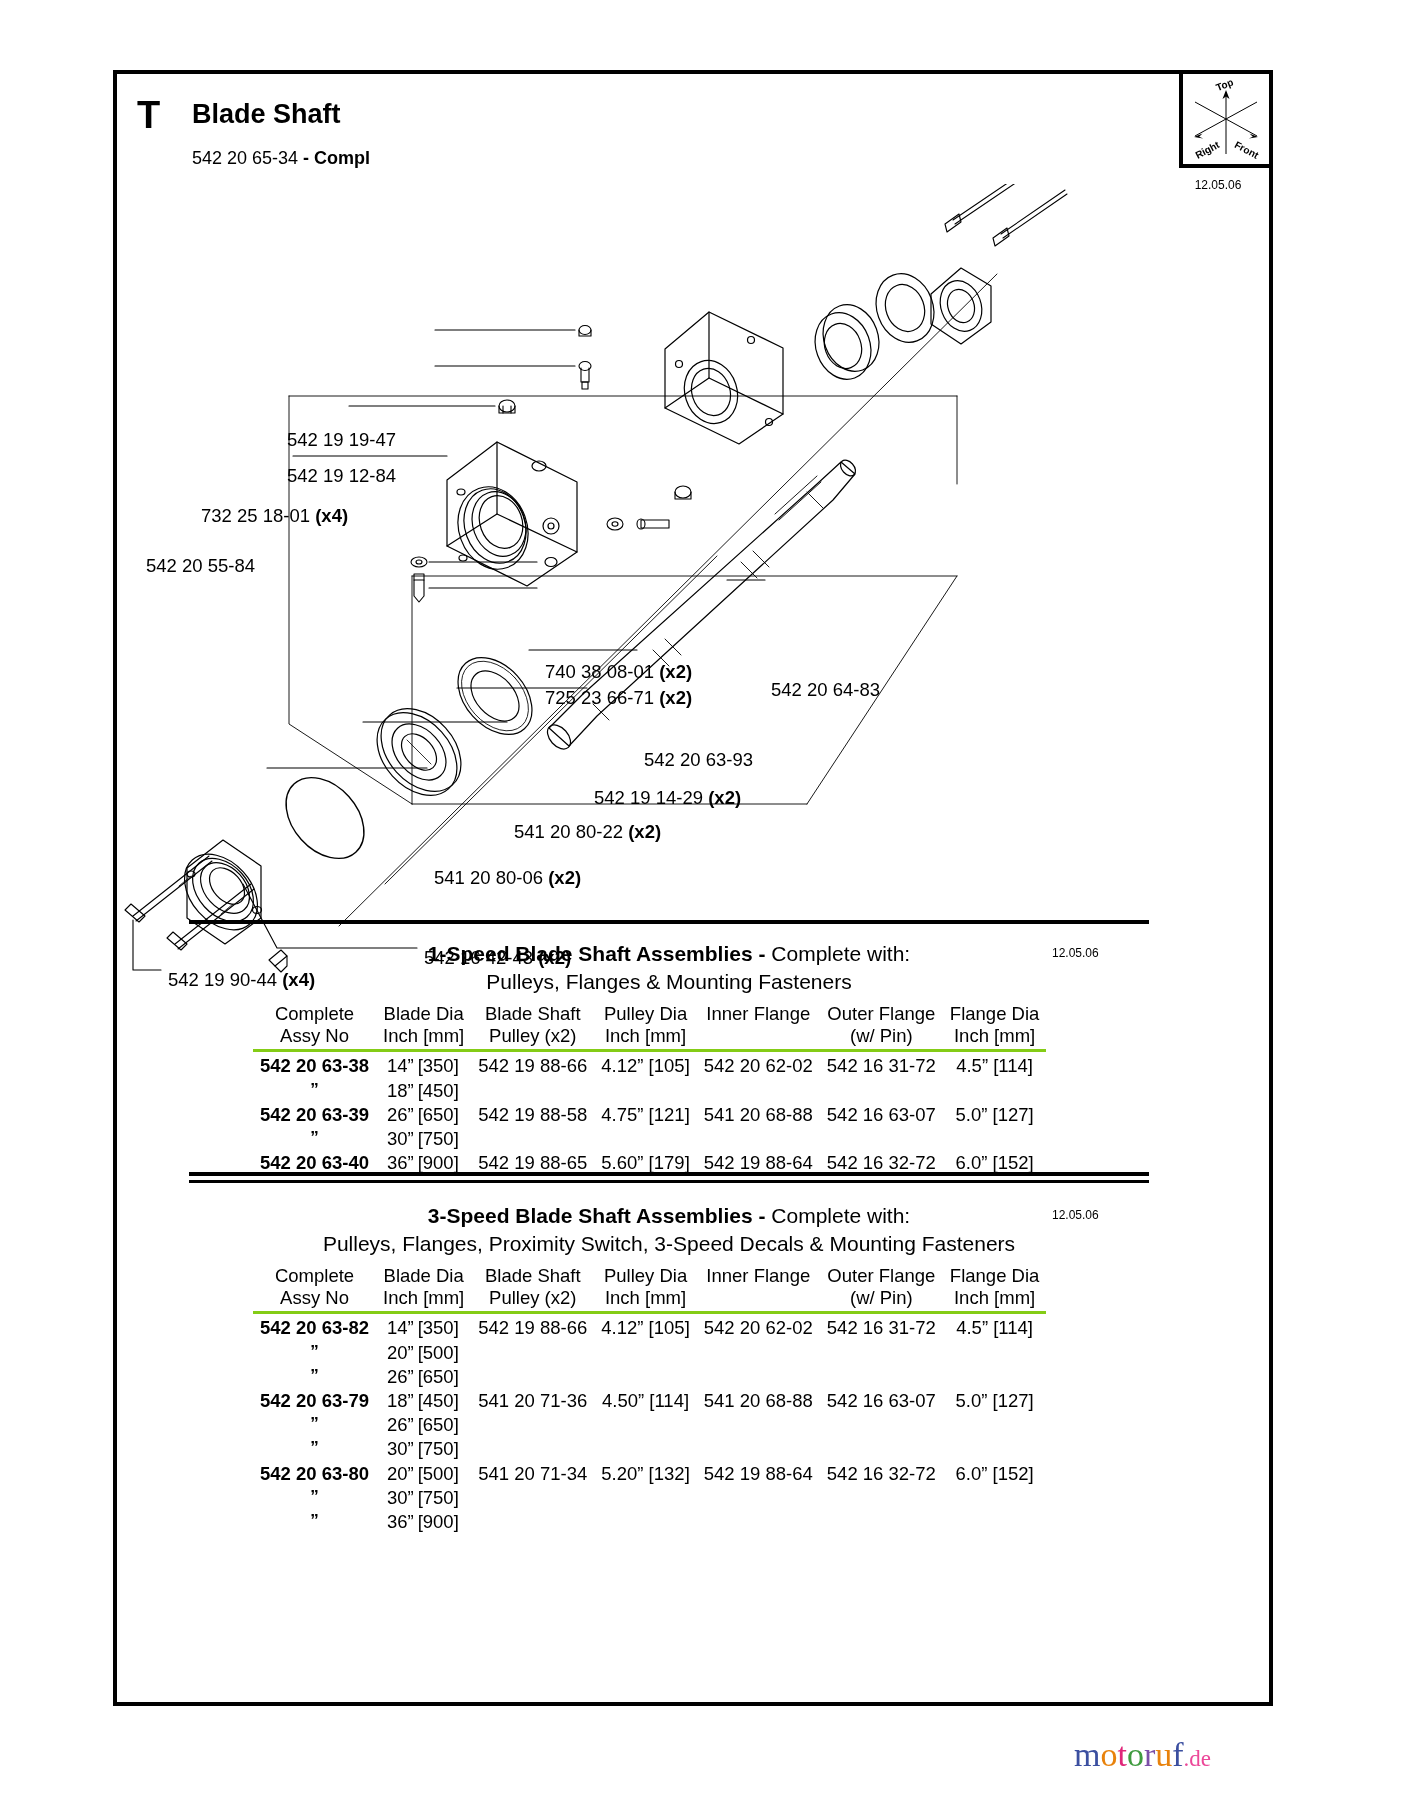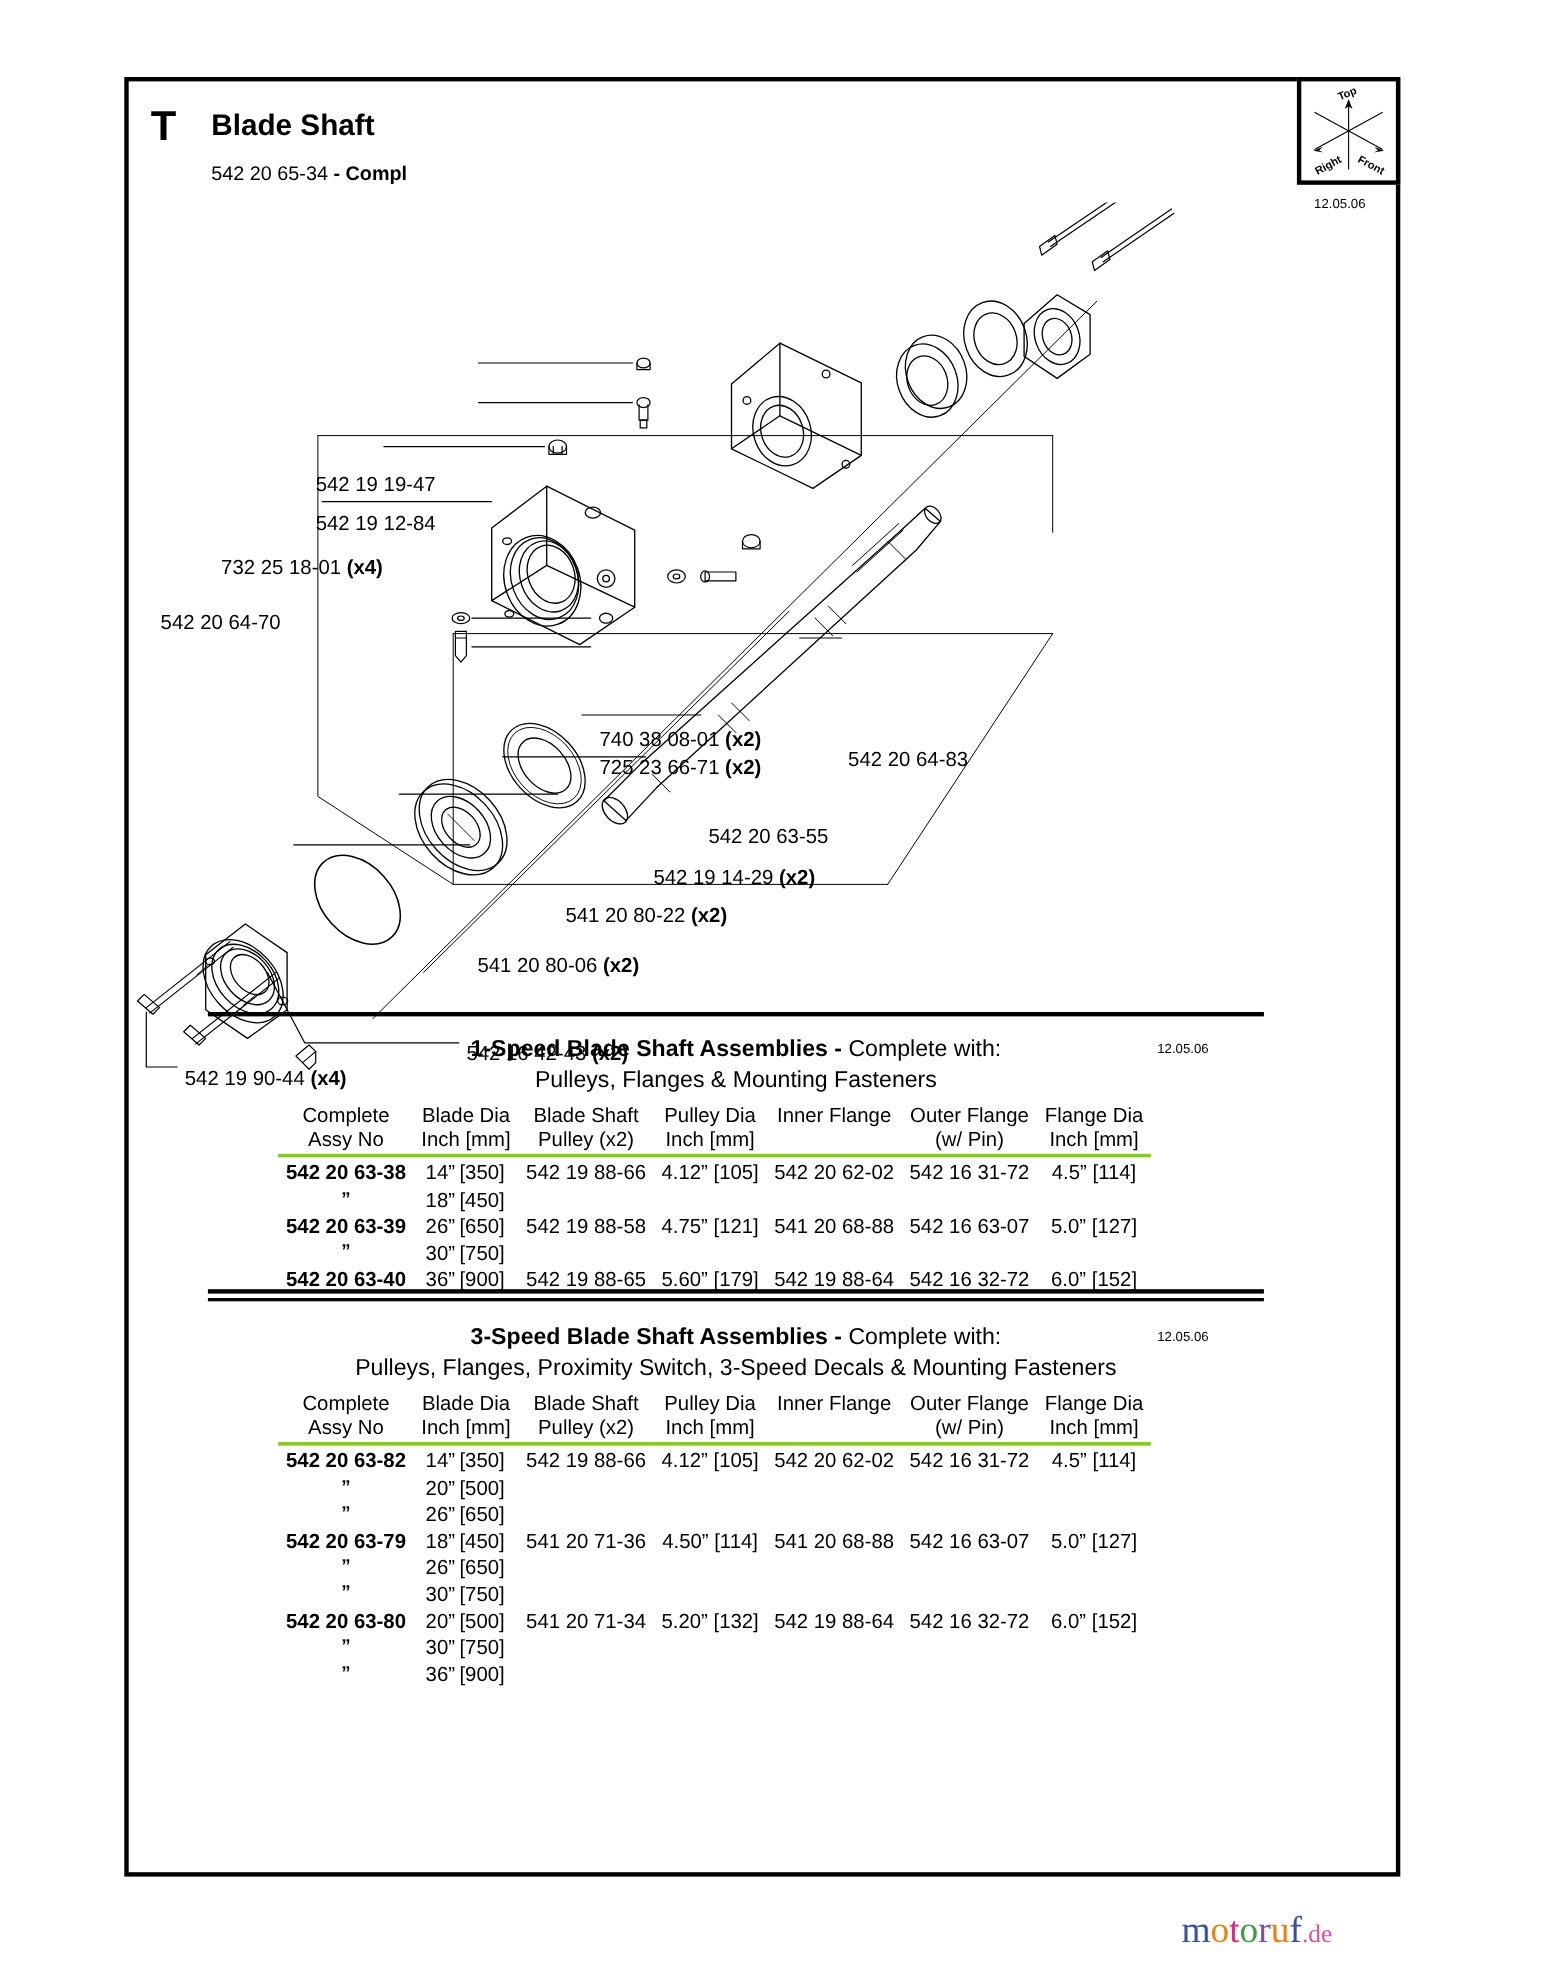--- a/index.html
+++ b/index.html
@@ -381,33 +381,33 @@
     <div class="callout" style="left:170px; top:247px;">
       <span>542 19 19-47</span>
     </div>
     <div class="callout" style="left:170px; top:283px;">
       <span>542 19 12-84</span>
     </div>
     <div class="callout" style="left:84px; top:323px;">
       <span>732 25 18-01</span> <span class="qty">(x4)</span>
     </div>
     <div class="callout" style="left:29px; top:373px;">
-      <span>542 20 64-70</span>
+      <span>542 20 55-84</span>
     </div>
     <div class="callout" style="left:428px; top:479px;">
       <span>740 38 08-01</span> <span class="qty">(x2)</span>
     </div>
     <div class="callout" style="left:428px; top:505px;">
       <span>725 23 66-71</span> <span class="qty">(x2)</span>
     </div>
     <div class="callout" style="left:654px; top:497px;">
       <span>542 20 64-83</span>
     </div>
     <div class="callout" style="left:527px; top:567px;">
-      <span>542 20 63-55</span>
+      <span>542 20 63-93</span>
     </div>
     <div class="callout" style="left:477px; top:605px;">
       <span>542 19 14-29</span> <span class="qty">(x2)</span>
     </div>
     <div class="callout" style="left:397px; top:639px;">
       <span>541 20 80-22</span> <span class="qty">(x2)</span>
     </div>
     <div class="callout" style="left:317px; top:685px;">
       <span>541 20 80-06</span> <span class="qty">(x2)</span>
     </div>

